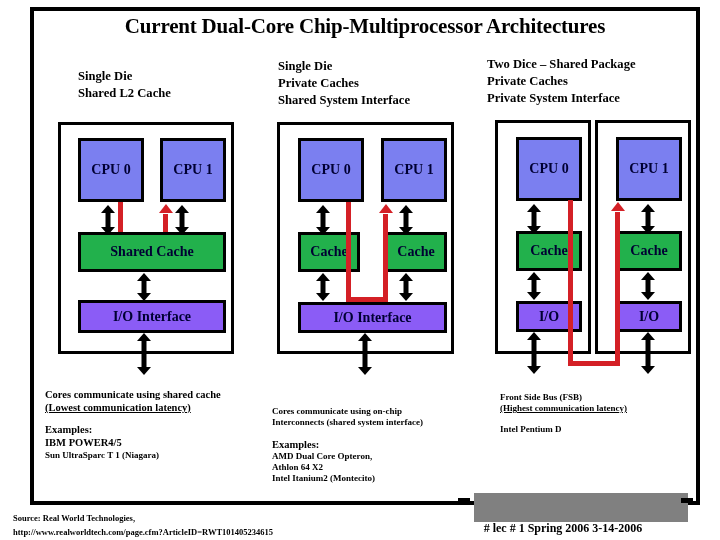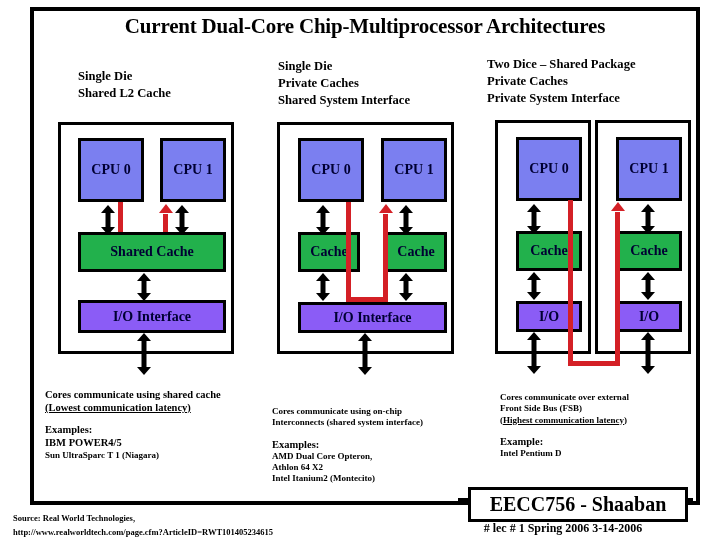--- a/index.html
+++ b/index.html
@@ -231,32 +231,29 @@
     <div class="sm">Cores communicate using on-chip</div>
     <div class="sm">Interconnects (shared system interface)</div>
     <div class="gap"></div>
     <div class="big">Examples:</div>
     <div class="sm">AMD  Dual Core Opteron,</div>
     <div class="sm">        Athlon 64 X2</div>
     <div class="sm">Intel Itanium2 (Montecito)</div>
   </div>
 
   <div class="note n3">
-    <div class="sm">Cores communicate over external</div>
     <div class="sm">Front Side Bus (FSB)</div>
     <div class="sm u">(Highest communication latency)</div>
     <div class="gap"></div>
-    <div class="big">Example:</div>
     <div class="sm">Intel Pentium D</div>
   </div>
 
   <div class="srcwrap">
     <div>Source: Real World Technologies,</div>
     <div>http://www.realworldtech.com/page.cfm?ArticleID=RWT101405234615</div>
   </div>
 
   <div class="badge-tab-l"></div>
   <div class="badge-tab-r"></div>
   <div class="badge-shadow"></div>
-  <div class="badge">EECC756 - Shaaban</div>
   <div class="badge-sub">#  lec # 1    Spring 2006   3-14-2006</div>
 
 </div>
 
 </body></html>

